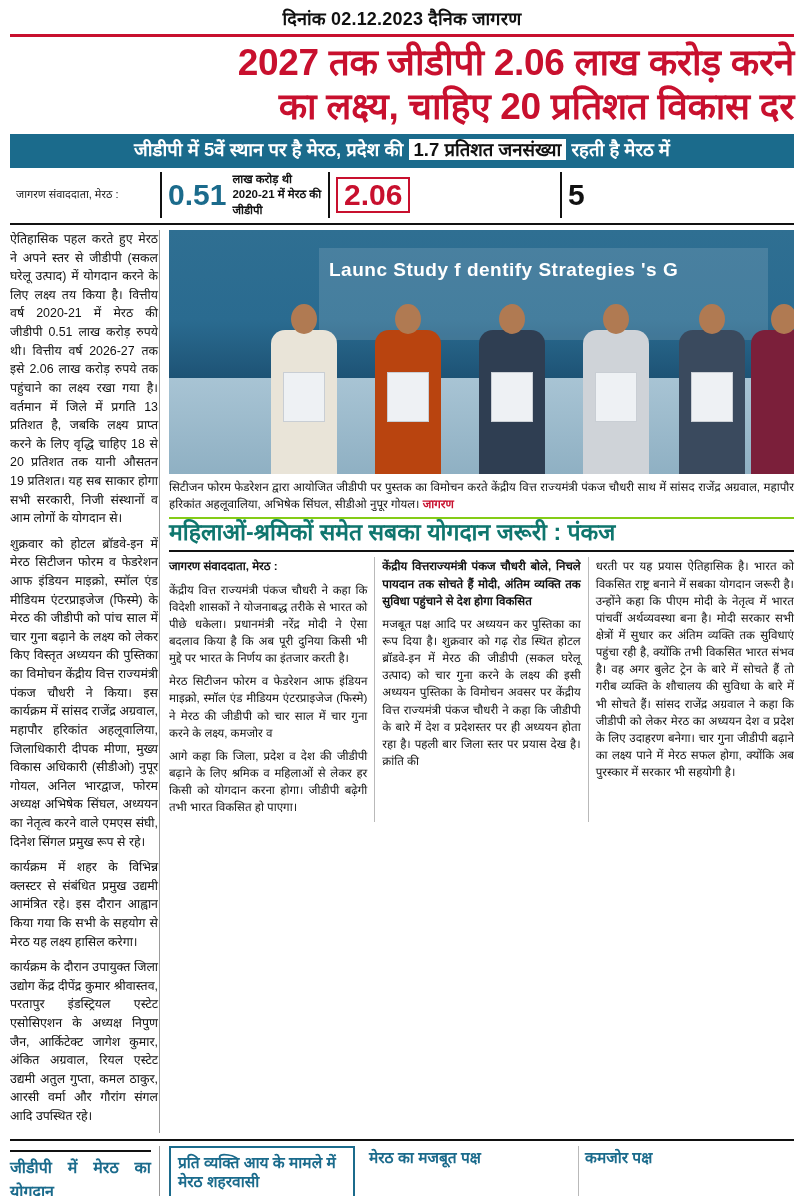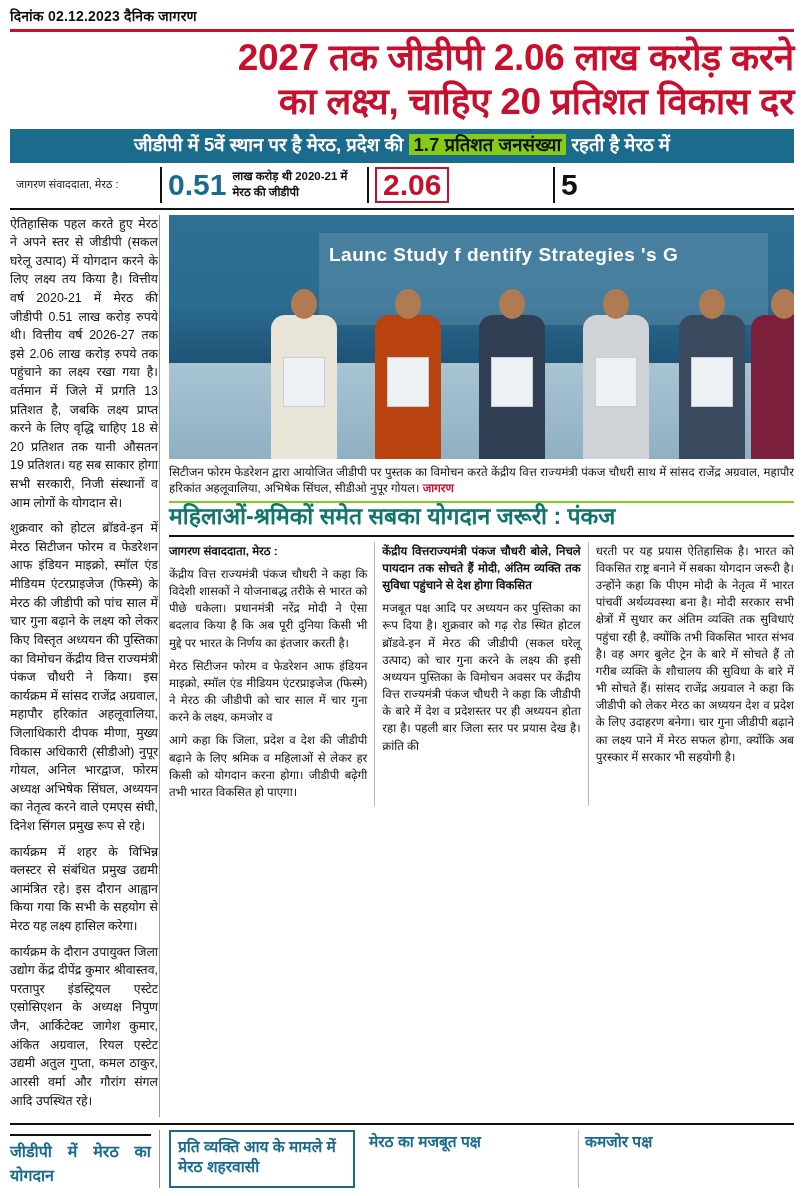--- a/index.html
+++ b/index.html
@@ -12,21 +12,22 @@
     color: #111;
   }
   .page {
     width: 804px;
     height: 1196px;
     position: relative;
     padding: 6px 10px 6px 10px;
   }
   
   .masthead {
-    font-size: 14px;
+    text-align: center;
+    font-size: 18px;
     font-weight: bold;
     color: #111;
     letter-spacing: 0.2px;
     padding-bottom: 2px;
   }
   .rule-red {
     height: 3px;
     background: #c8102e;
     margin: 2px 0 4px 0;
   }
@@ -42,21 +43,21 @@
   .subhead {
     background: #1b6b8c;
     color: #ffffff;
     font-size: 18.5px;
     font-weight: bold;
     text-align: center;
     padding: 5px 4px 6px 4px;
     line-height: 1.2;
   }
   .subhead .hl {
-    background: #84cc16;
+    background: #ffffff;
     color: #111;
     padding: 0 5px;
   }
   
   .stats {
     display: flex;
     align-items: stretch;
     border-bottom: 2px solid #111;
     padding: 4px 0 5px 0;
   }
@@ -257,26 +258,26 @@
     <span>जीडीपी में 5वें स्थान पर है मेरठ, प्रदेश की</span>
     <span class="hl">1.7 प्रतिशत जनसंख्या</span>
     <span>रहती है मेरठ में</span>
   </div>
 
   <div class="stats">
     <div class="stat-col" style="width:150px;">
       <div class="stat-byline">जागरण संवाददाता, मेरठ :</div>
     </div>
     <div class="stat-sep"></div>
-    <div class="stat-col" style="width:205px;">
+    <div class="stat-col" style="width:166px;">
       <div class="bignum-blue">0.51</div>
       <div class="stat-text">लाख करोड़ थी 2020-21 में मेरठ की जीडीपी</div>
     </div>
     <div class="stat-sep"></div>
-    <div class="stat-col" style="width:184px;align-items:flex-end;">
+    <div class="stat-col" style="width:230px;">
       <div class="bignum-red">2.06</div>
     </div>
     <div class="stat-sep"></div>
     <div class="stat-col" style="flex:1;">
       <div class="bignum-plain">5</div>
     </div>
   </div>
 
   <div class="body-area">
     <div class="col-left">

